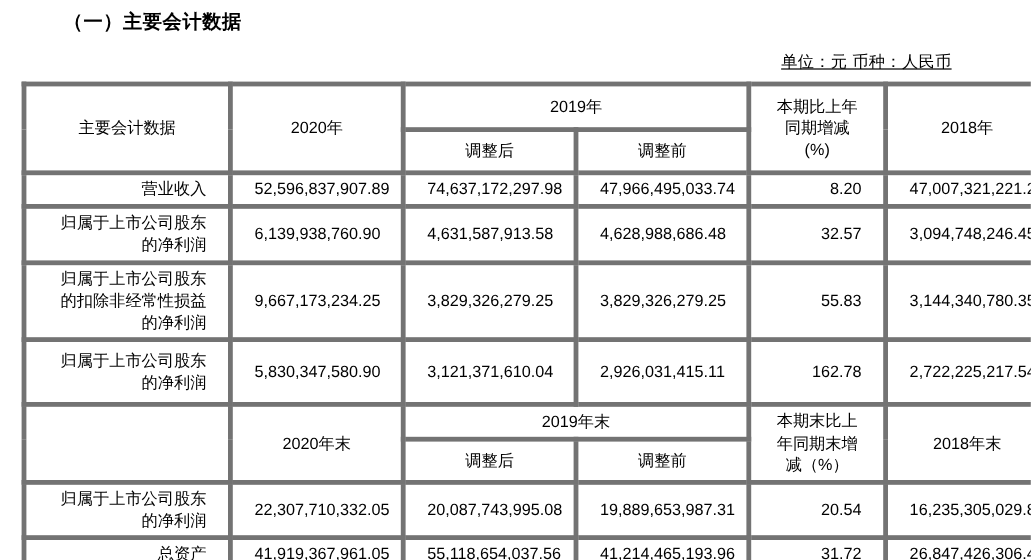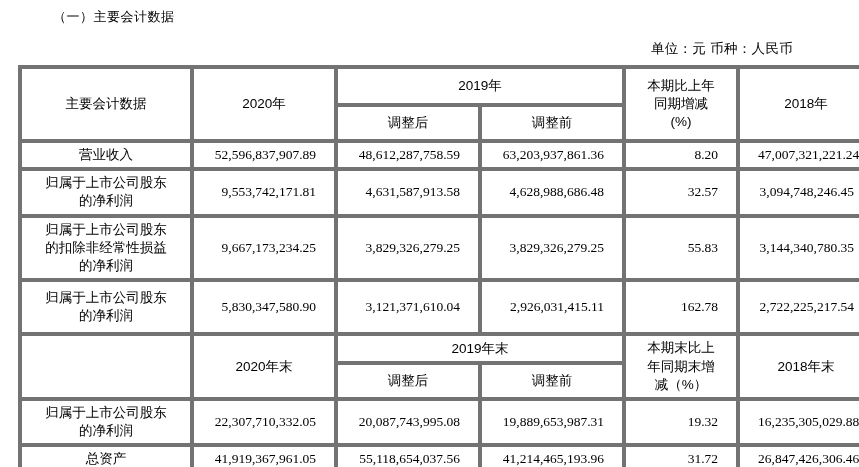--- a/index.html
+++ b/index.html
@@ -16,55 +16,55 @@
     overflow: hidden;
   }
   .page {
     position: relative;
     width: 859px;
     height: 467px;
     box-sizing: border-box;
     padding: 0 18px;
   }
   .section-title {
-    font-size: 13px;
-    font-weight: normal;
+    font-size: 16px;
+    font-weight: bold;
     margin: 8px 0 0 35px;
     letter-spacing: 0.5px;
   }
   .unit-line {
     text-align: right;
     font-size: 13.5px;
     margin: 14px 48px 7px 0;
     letter-spacing: 0.3px;
+    text-decoration: underline;
   }
   table.fin {
     border-collapse: collapse;
     width: 814px;
     margin: 0 auto;
     table-layout: fixed;
     font-size: 13.5px;
   }
   table.fin td {
     border: 4px solid #737373;
     padding: 3px 18px;
     vertical-align: middle;
     line-height: 1.35;
   }
   .c-head {
     text-align: center;
   }
   .c-label {
-    text-align: center;
+    text-align: right;
     padding-left: 5px;
   }
   .c-num {
     text-align: right;
     padding-right: 7px;
-    font-family: Liberation Serif, serif;
   }
   .tall {
     height: 28px;
   }
   .hdr-main {
     height: 28px;
   }
   .hdr-sub {
     height: 26px;
   }
@@ -102,29 +102,29 @@
         <td class="c-head hdr-main" rowspan="2">2018年</td>
       </tr>
       <tr>
         <td class="c-head hdr-sub">调整后</td>
         <td class="c-head hdr-sub">调整前</td>
       </tr>
 
       <tr>
         <td class="c-label">营业收入</td>
         <td class="c-num">52,596,837,907.89</td>
-        <td class="c-num">48,612,287,758.59</td>
-        <td class="c-num">63,203,937,861.36</td>
+        <td class="c-num">74,637,172,297.98</td>
+        <td class="c-num">47,966,495,033.74</td>
         <td class="c-num">8.20</td>
         <td class="c-num">47,007,321,221.24</td>
       </tr>
 
       <tr>
         <td class="c-label tall">归属于上市公司股东的净利润</td>
-        <td class="c-num">9,553,742,171.81</td>
+        <td class="c-num">6,139,938,760.90</td>
         <td class="c-num">4,631,587,913.58</td>
         <td class="c-num">4,628,988,686.48</td>
         <td class="c-num">32.57</td>
         <td class="c-num">3,094,748,246.45</td>
       </tr>
 
       <tr>
         <td class="c-label" style="height:54px">归属于上市公司股东的扣除非经常性损益的净利润</td>
         <td class="c-num">9,667,173,234.25</td>
         <td class="c-num">3,829,326,279.25</td>
@@ -152,21 +152,21 @@
       <tr>
         <td class="c-head hdr-sub">调整后</td>
         <td class="c-head hdr-sub">调整前</td>
       </tr>
 
       <tr>
         <td class="c-label tall">归属于上市公司股东的净利润</td>
         <td class="c-num">22,307,710,332.05</td>
         <td class="c-num">20,087,743,995.08</td>
         <td class="c-num">19,889,653,987.31</td>
-        <td class="c-num">19.32</td>
+        <td class="c-num">20.54</td>
         <td class="c-num">16,235,305,029.88</td>
       </tr>
 
       <tr>
         <td class="c-label">总资产</td>
         <td class="c-num">41,919,367,961.05</td>
         <td class="c-num">55,118,654,037.56</td>
         <td class="c-num">41,214,465,193.96</td>
         <td class="c-num">31.72</td>
         <td class="c-num">26,847,426,306.46</td>

